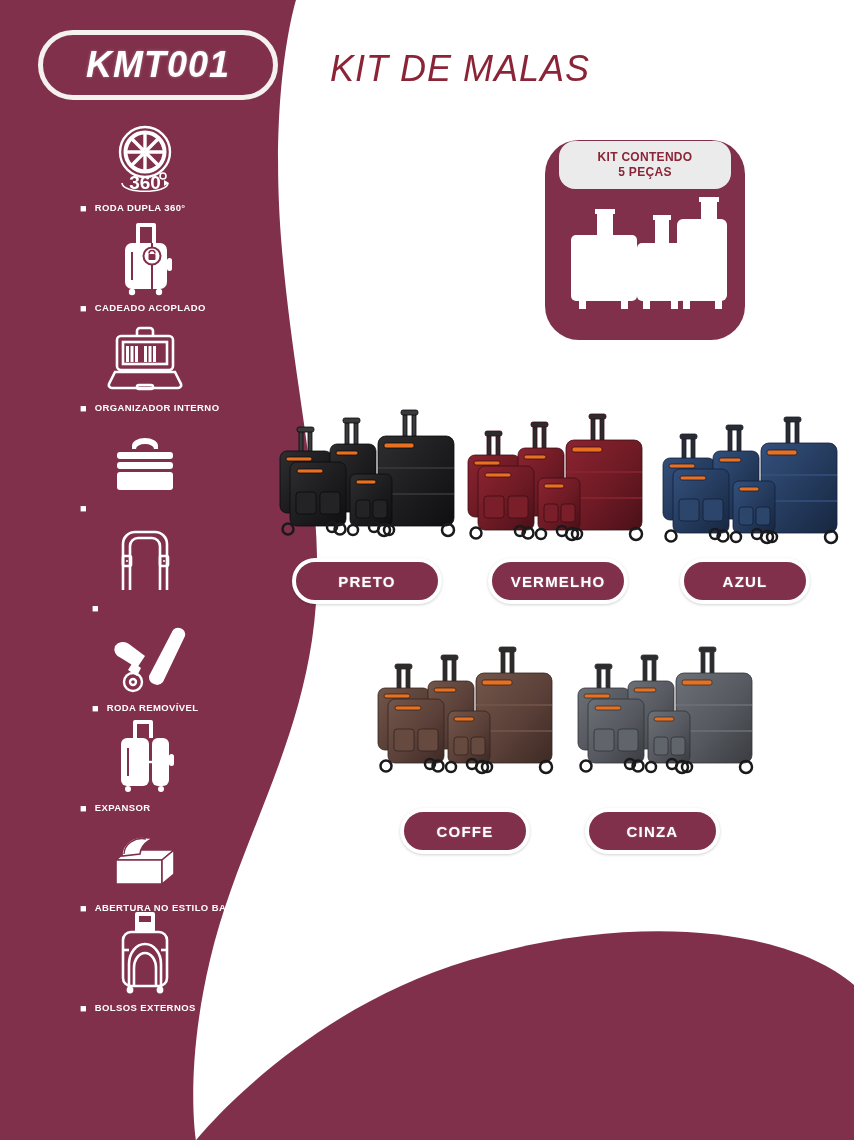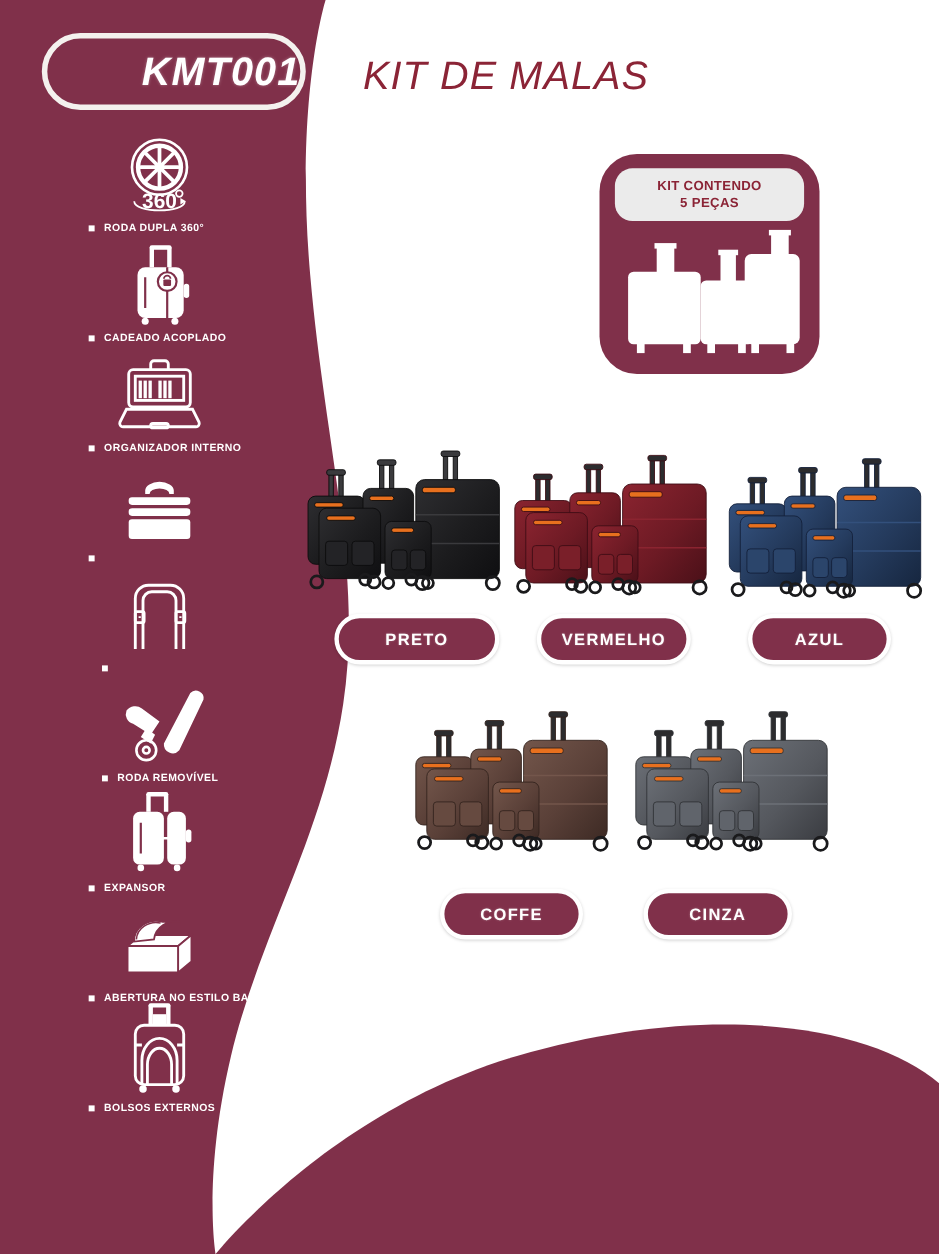--- a/index.html
+++ b/index.html
@@ -33,21 +33,21 @@
     left: 38px;
     top: 30px;
     width: 240px;
     height: 70px;
     border: 5px solid #f4f1ee;
     border-radius: 36px;
     background: #80304a;
     box-sizing: border-box;
     display: flex;
     align-items: center;
-    justify-content: flex-end;
+    justify-content: center;
   }
   #code-badge .code-text {
     color: #ffffff;
     font-size: 36px;
     font-weight: bold;
     font-style: italic;
     letter-spacing: 1px;
     text-shadow: 0 0 3px rgba(255,255,255,.35);
   }
 
@@ -105,21 +105,21 @@
   
   #kit-badge {
     position: absolute;
     left: 545px;
     top: 140px;
     width: 200px;
     height: 200px;
     background: #80304a;
     border-radius: 34px;
     box-sizing: border-box;
-    padding: 13px 14px;
+    padding: 1px 14px;
   }
   #kit-badge .kit-plate {
     background: #ebebeb;
     border-radius: 16px;
     height: 48px;
     display: flex;
     flex-direction: column;
     align-items: center;
     justify-content: center;
     line-height: 15px;
@@ -480,21 +480,21 @@
         <circle cx="16" cy="121" r="5.5"></circle>
           <circle cx="68" cy="121" r="5.5"></circle>
         <circle cx="60" cy="119" r="5"></circle>
           <circle cx="102" cy="119" r="5"></circle>
         <circle cx="81" cy="122" r="5"></circle>
           <circle cx="117" cy="122" r="5"></circle>
         <circle cx="112" cy="122" r="6"></circle>
           <circle cx="176" cy="122" r="6"></circle>
       </g>
     </svg>
-    <div class="color-pill" style="left:32px; top:150px; width:150px;">
+    <div class="color-pill" style="left:20px; top:150px; width:150px;">
       <span class="pill-label">PRETO</span>
     </div>
   </div>
 
   <div class="product-group" style="left:460px; top:412px;">
     <svg class="product-photo" width="190" height="150" viewBox="0 0 190 150">
       <defs>
         <linearGradient id="g-verm" x1="0" y1="0" x2="1" y2="1">
           <stop offset="0%" stop-color="#8b2430"></stop>
           <stop offset="55%" stop-color="#6d1a24"></stop>

